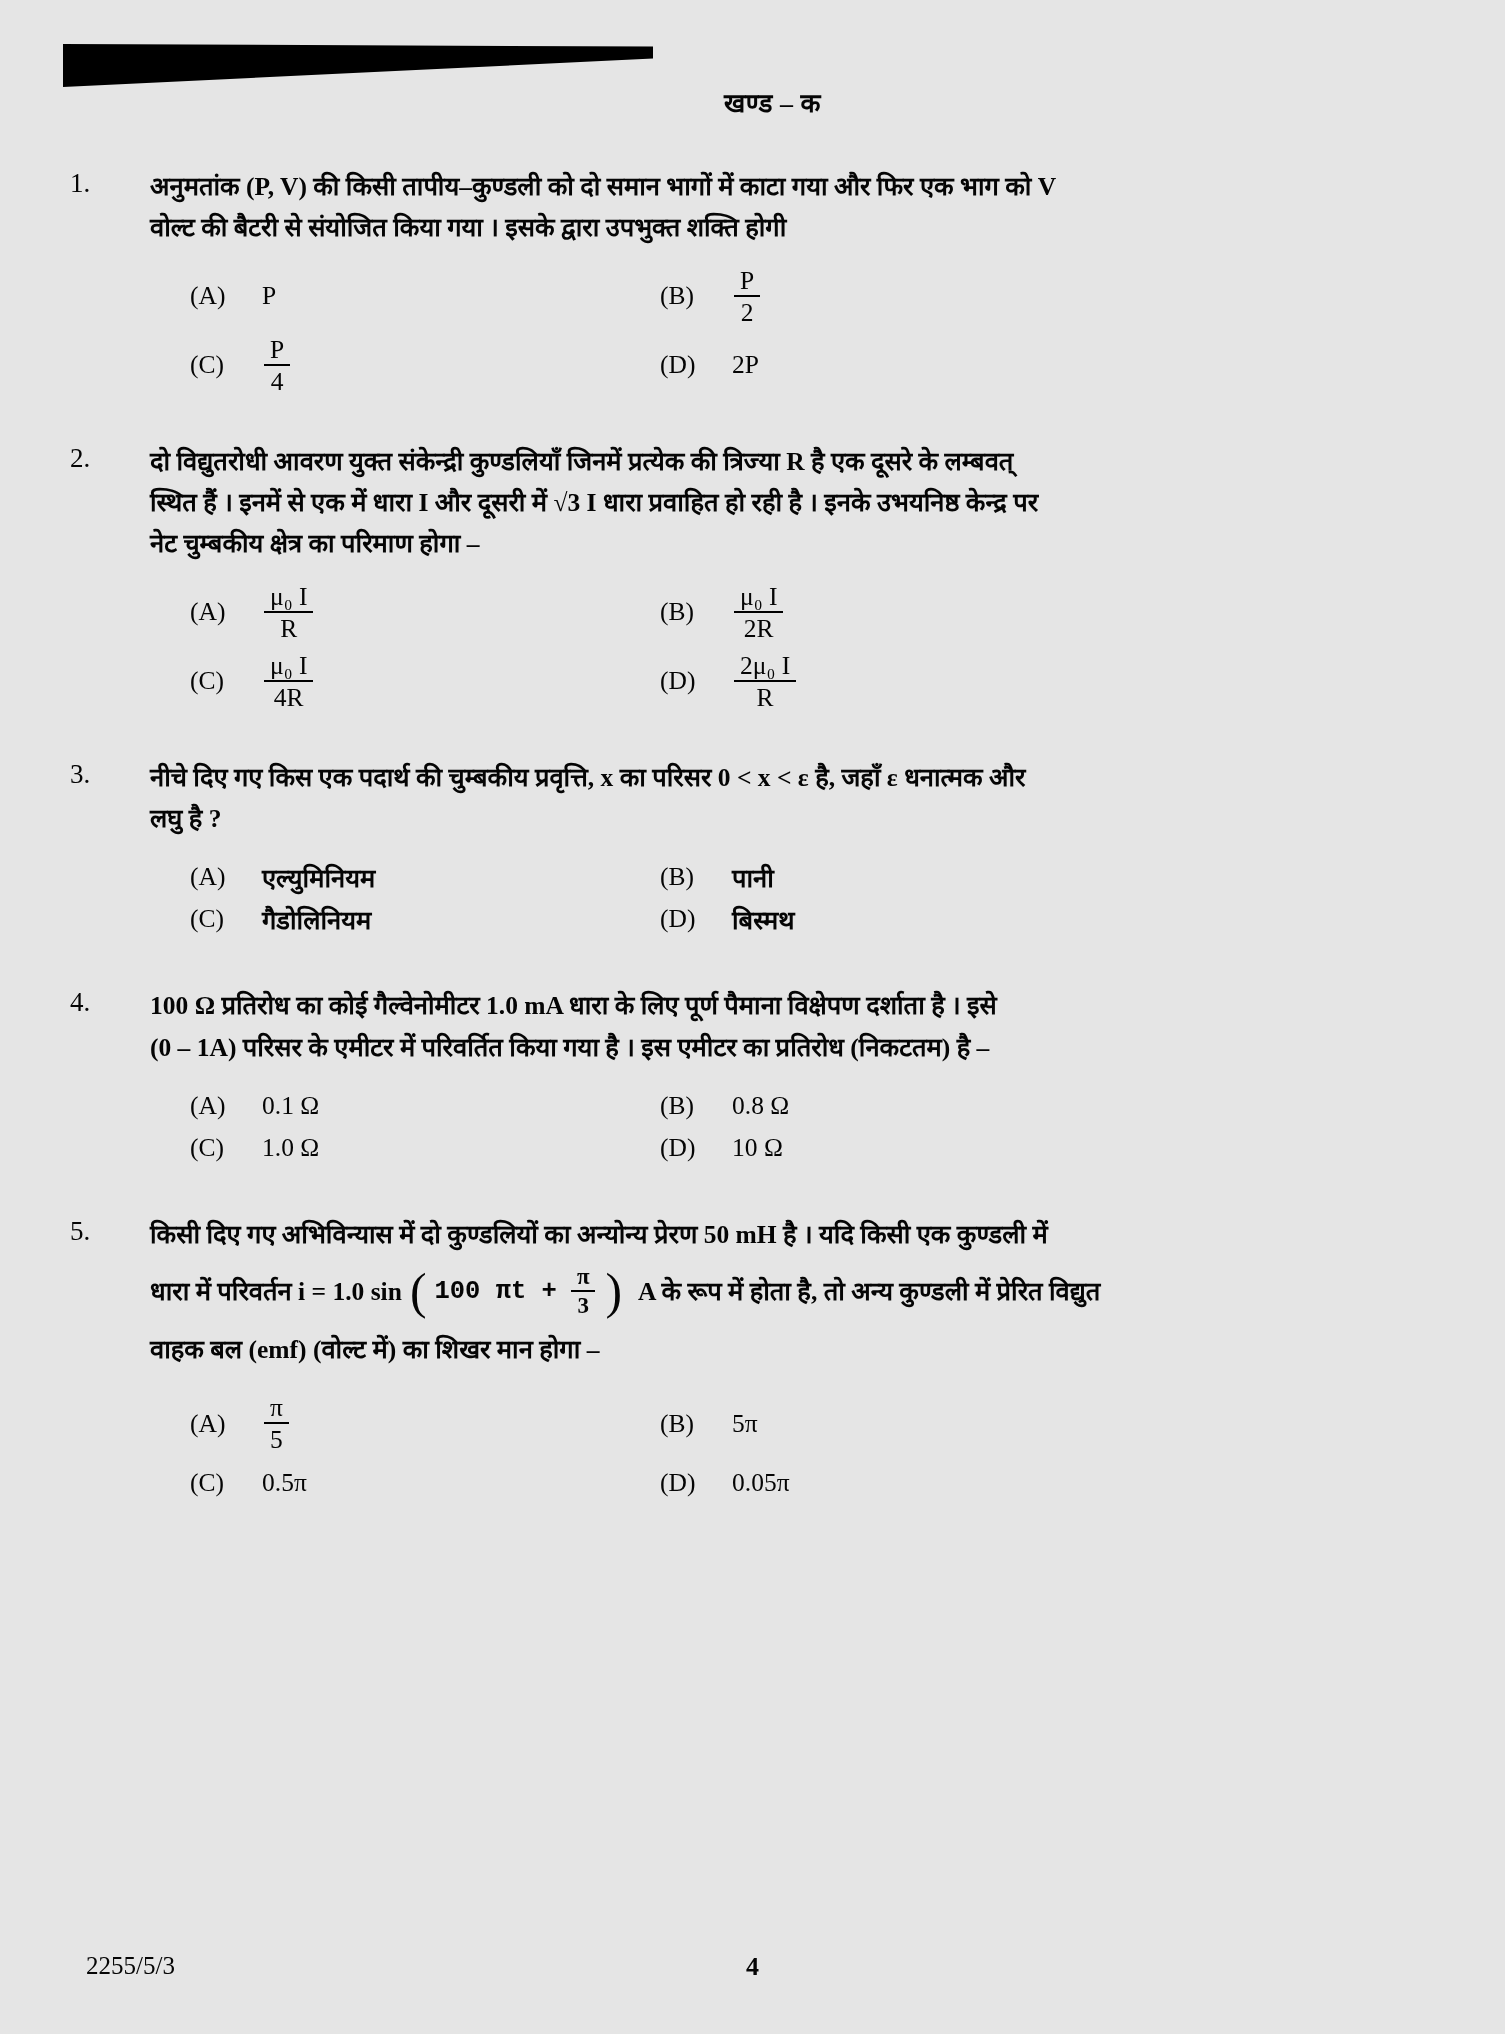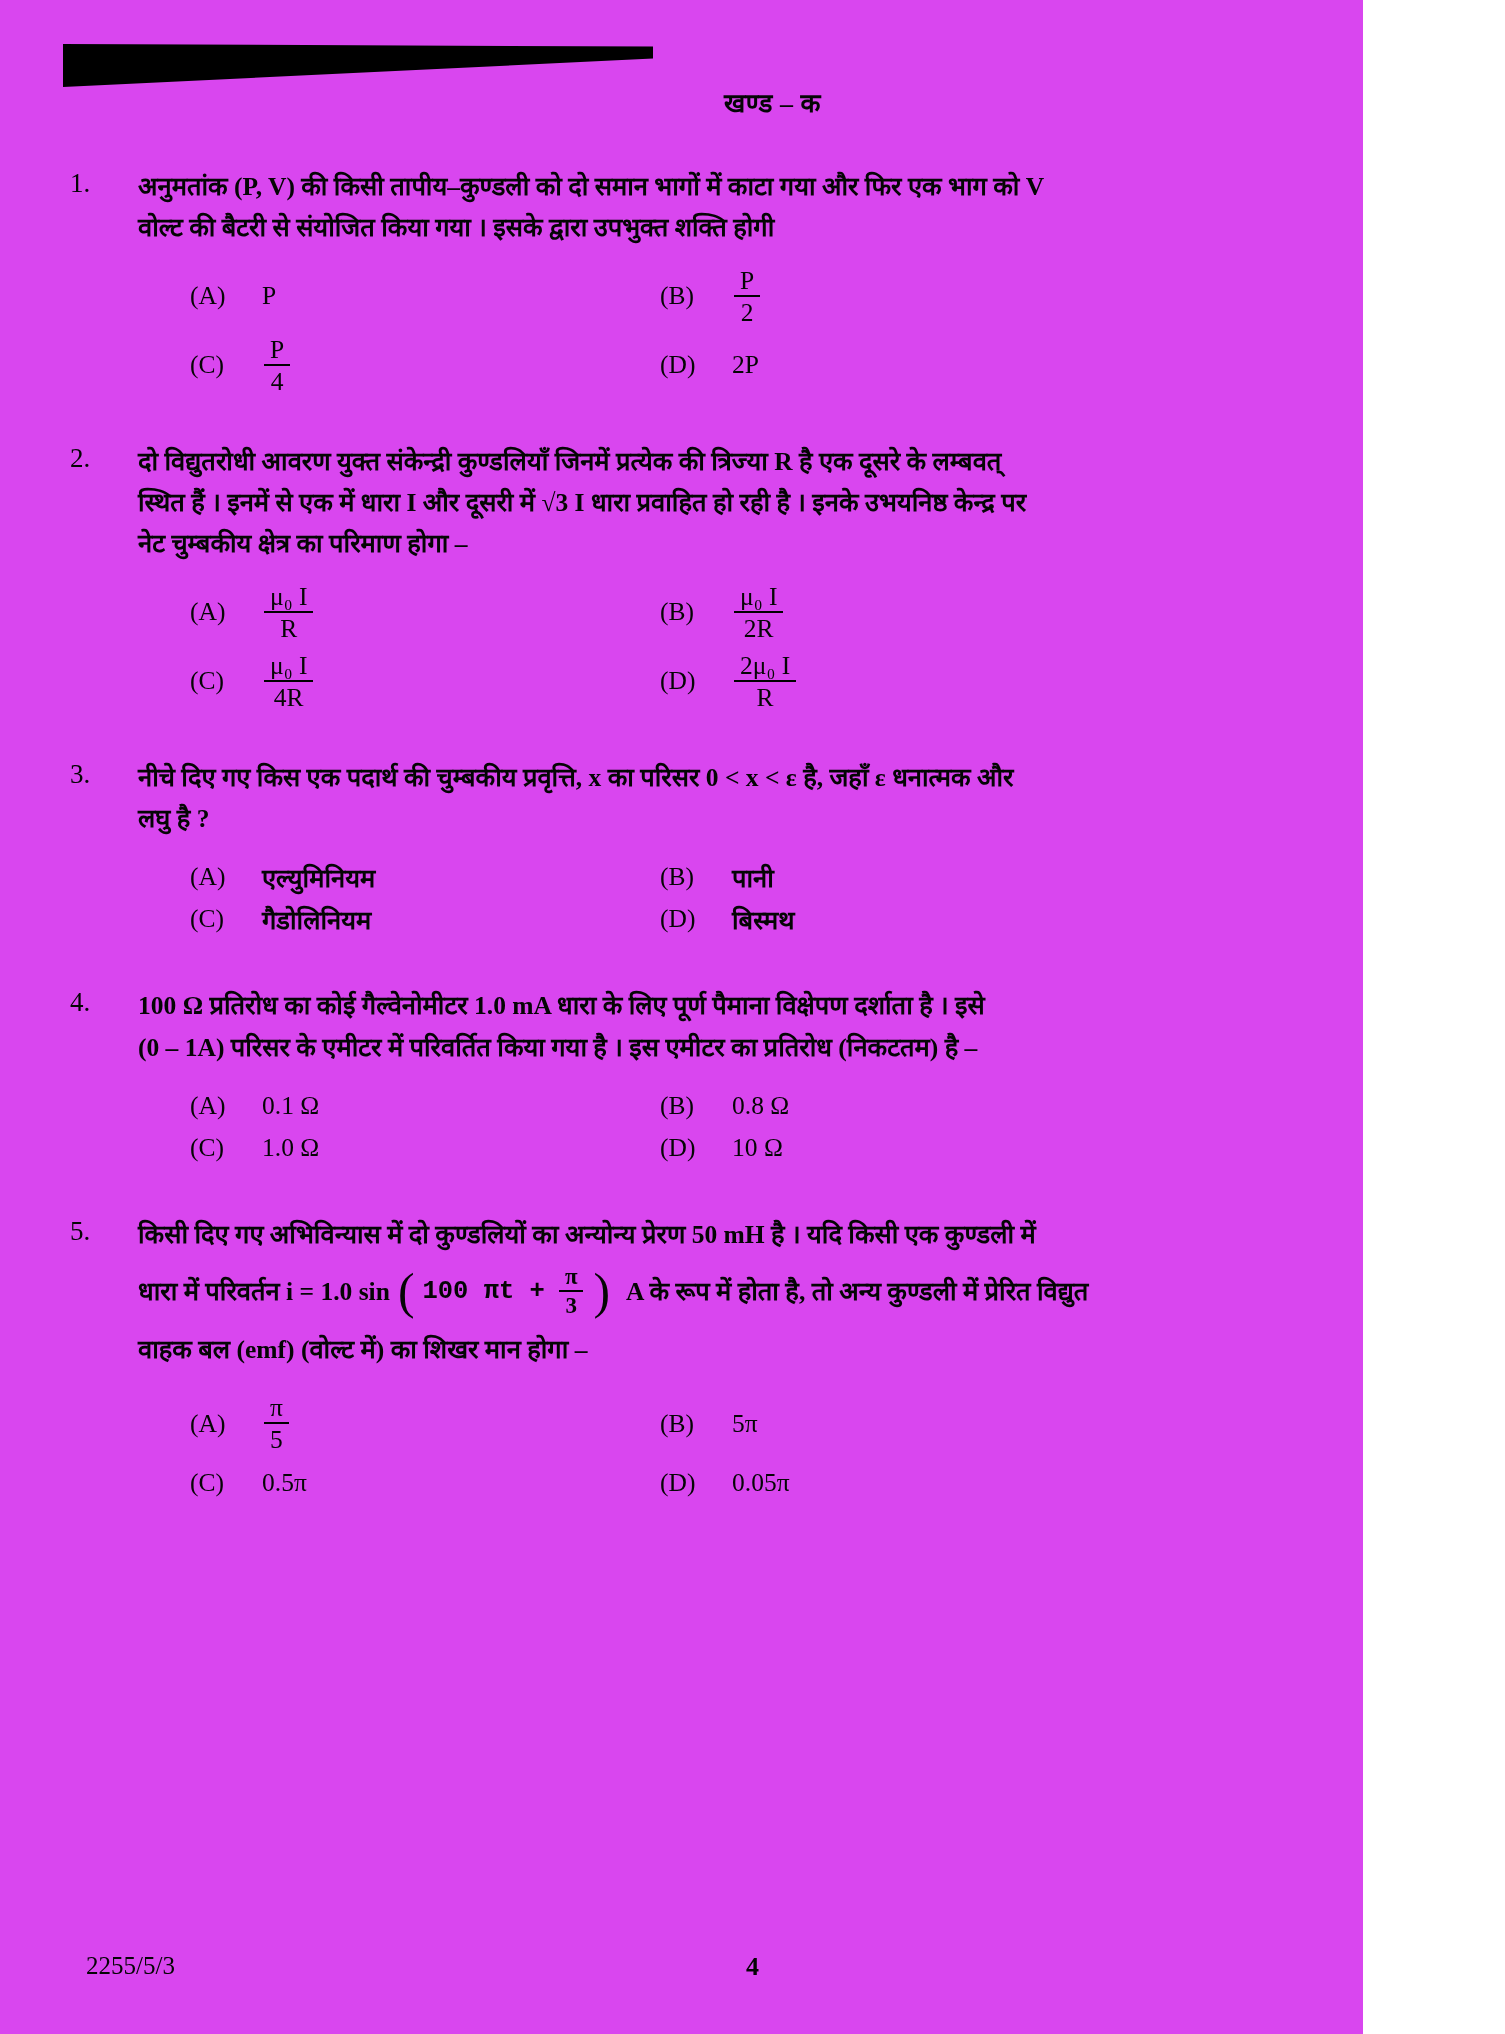--- a/index.html
+++ b/index.html
@@ -6,23 +6,23 @@
     margin: 0;
     padding: 0;
     background: #ffffff;
   }
   body {
     font-family: "Liberation Serif", "DejaVu Serif", serif;
     color: #050505;
   }
   .page {
     position: relative;
-    width: 1363px;
+    width: 1505px;
     height: 2034px;
-    background: #d946ef;
+    background: #e5e5e5;
     overflow: hidden;
     box-sizing: border-box;
   }
 
   
   .scan-smudge {
     position: absolute;
     left: 63px;
     top: 44px;
     width: 590px;
@@ -62,20 +62,21 @@
     padding-top: 2px;
   }
   .qbody {
     flex: 1 1 auto;
   }
   .qtext {
     font-size: 25.5px;
     line-height: 1.62;
     font-weight: bold;
     text-align: left;
+    margin-left: 12px;
   }
   .qtext .lat {
     font-family: Liberation Mono, monospace;
     font-weight: normal;
   }
 
   
   .opts {
     margin-top: 18px;
     display: grid;

